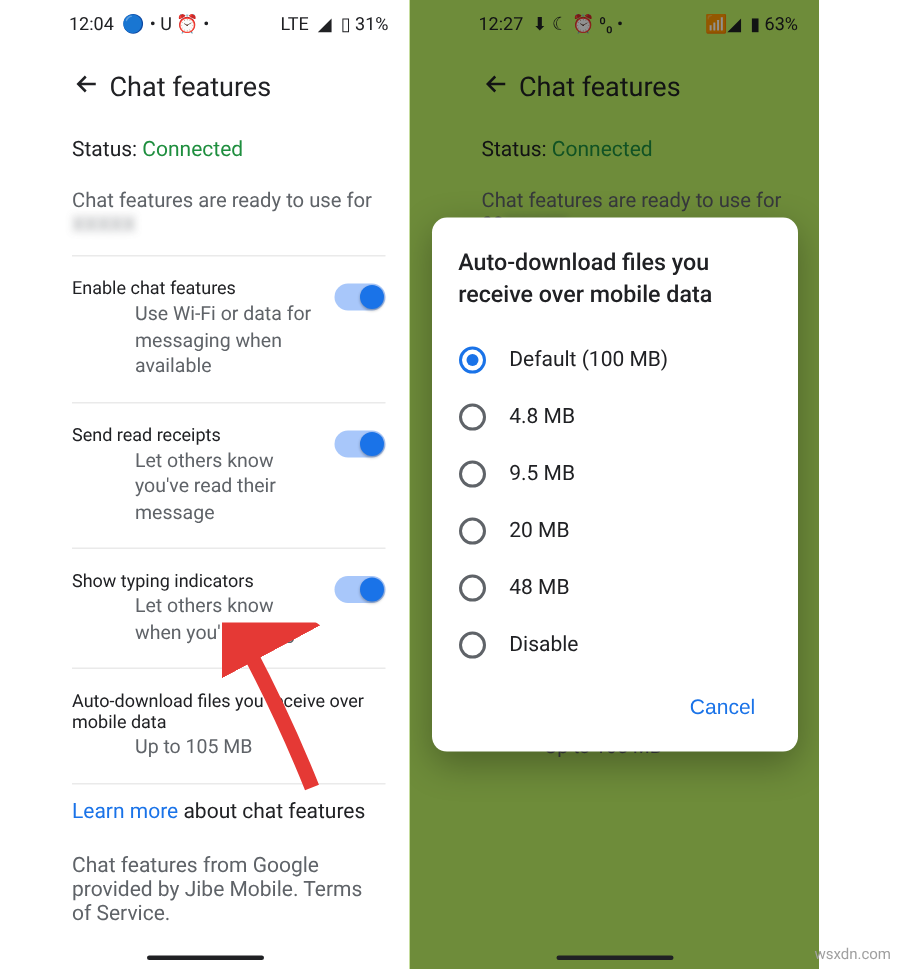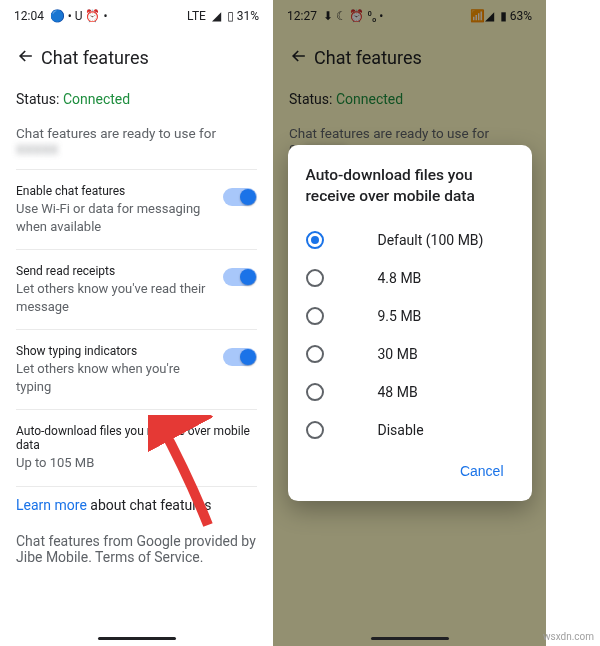--- a/index.html
+++ b/index.html
@@ -12,22 +12,23 @@
     font-size: 14px;
     color: #202124;
     position: relative;
   }
   .phone {
     width: 273px;
     height: 646px;
     position: relative;
     overflow: hidden;
     background: #fff;
-  }
-  .phone.right { background: #fef9c3; }
+    padding-left: 32px;
+  }
+  .phone.right { background: #bef264; }
   .status-bar {
     height: 32px;
     display: flex;
     align-items: center;
     justify-content: space-between;
     padding: 0 14px;
     font-size: 12px;
     color: #202124;
   }
   .status-left, .status-right { display: flex; align-items: center; gap: 6px; }
@@ -49,21 +50,21 @@
     padding: 14px 0 14px;
     position: relative;
   }
   .setting-row {
     display: flex;
     align-items: flex-start;
     gap: 12px;
   }
   .setting-text { flex: 1; }
   .setting-title { font-size: 12px; color: #202124; margin-bottom: 2px; }
-  .setting-sub { font-size: 13px; color: #5f6368; line-height: 1.35; }
+  .setting-sub { font-size: 13px; color: #5f6368; line-height: 1.35; margin-left: 42px; }
   .toggle {
     width: 34px; height: 18px; border-radius: 10px; background: #a8c7fa;
     position: relative; margin-top: 4px;
   }
   .toggle .knob {
     width: 16px; height: 16px; border-radius: 50%; background: #1a73e8;
     position: absolute; top: 1px; right: 1px; box-shadow: 0 1px 2px rgba(0,0,0,.3);
   }
   .footer-text { padding: 10px 0 14px; font-size: 14px; color: #5f6368; border-top: 1px solid #eaeaea; }
   .link { color: #1a73e8; margin-top: 44px; }
@@ -93,21 +94,21 @@
   }
   .radio {
     width: 18px; height: 18px; border: 2px solid #5f6368; border-radius: 50%;
     position: relative; flex-shrink: 0;
   }
   .radio.sel { border-color: #1a73e8; }
   .radio.sel::after {
     content: ""; position: absolute; top: 3px; left: 3px; width: 8px; height: 8px;
     border-radius: 50%; background: #1a73e8;
   }
-  .radio-label { font-size: 14px; color: #202124; margin-left: 38px; }
+  .radio-label { font-size: 14px; color: #202124; }
   .dialog-actions { display: flex; justify-content: flex-end; padding: 6px 0 6px; }
   .cancel-btn { color: #1a73e8; font-size: 14px; font-weight: 500; padding: 8px 10px; background: none; border: none; cursor: pointer; }
 
   
   .arrow {
     position: absolute;
     left: 148px;
     top: 415px;
     pointer-events: none;
   }
@@ -296,21 +297,21 @@
     <div class="radio-item">
       <div class="radio"></div>
       <div class="radio-label">4.8 MB</div>
     </div>
     <div class="radio-item">
       <div class="radio"></div>
       <div class="radio-label">9.5 MB</div>
     </div>
     <div class="radio-item">
       <div class="radio"></div>
-      <div class="radio-label">30 MB</div>
+      <div class="radio-label">20 MB</div>
     </div>
     <div class="radio-item">
       <div class="radio"></div>
       <div class="radio-label">48 MB</div>
     </div>
     <div class="radio-item">
       <div class="radio"></div>
       <div class="radio-label">Disable</div>
     </div>
 

